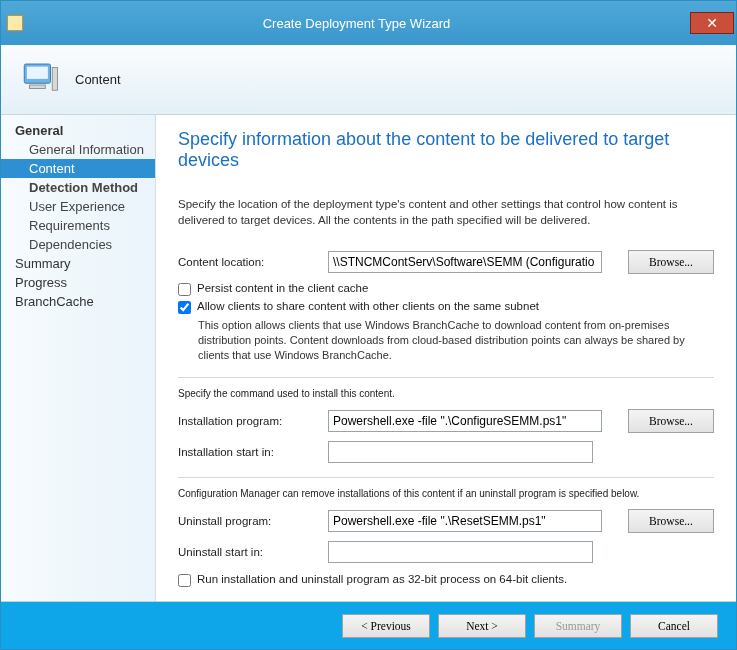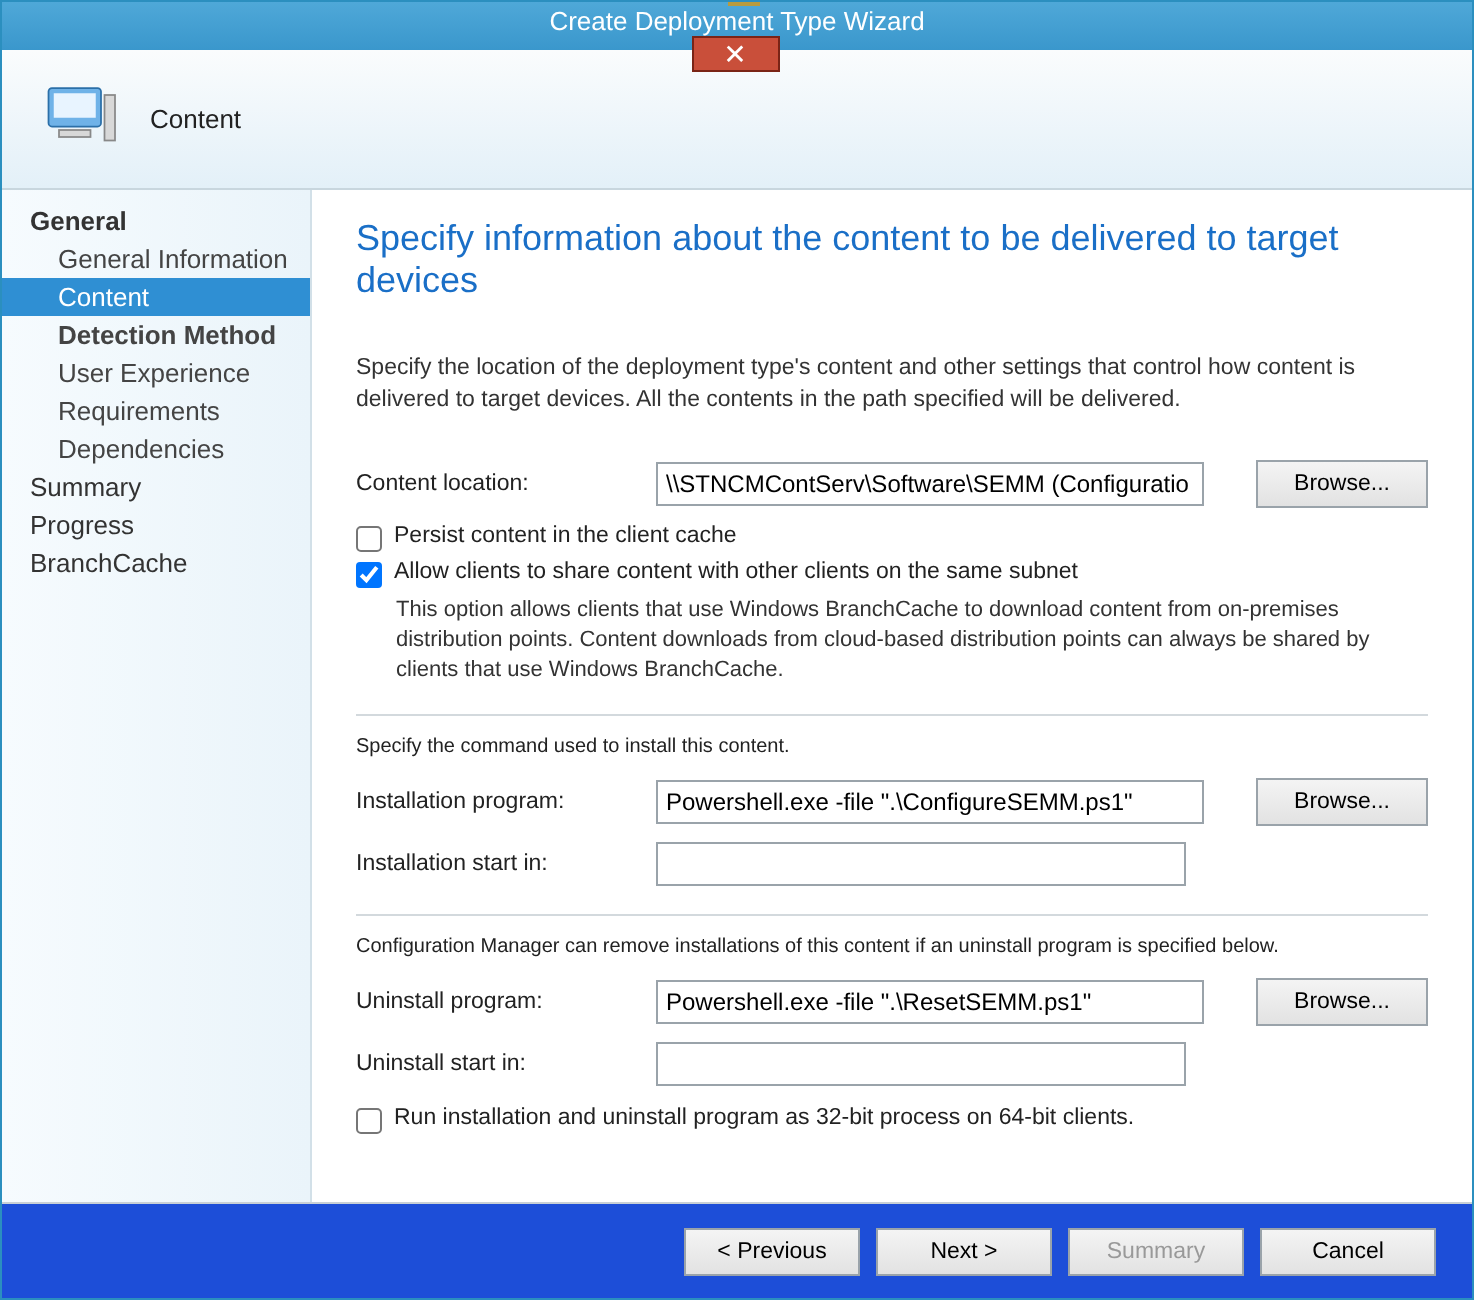--- a/index.html
+++ b/index.html
@@ -13,28 +13,27 @@
   .window {
     width: 737px;
     height: 650px;
     border: 1px solid #2b8fbf;
     background: #f0f0f0;
     position: relative;
     display: flex;
     flex-direction: column;
   }
   .titlebar {
-    height: 24px;
+    height: 44px;
     background: linear-gradient(#4fa8d8, #3a97cc);
     color: #fff;
     display: flex;
     align-items: center;
     position: relative;
     font-size: 13px;
-    flex-direction: column;
   }
   .titlebar .title {
     flex: 1;
     text-align: center;
   }
   .titlebar .ti-icon {
     width: 16px; height: 16px;
     margin-left: 6px;
     background: #ffe9a8;
     border: 1px solid #b89b3e;
@@ -126,21 +125,21 @@
   .row input[type=text].narrow {
     flex: 0 0 265px;
   }
   .btn {
     height: 24px;
     min-width: 86px;
     padding: 0 10px;
     background: linear-gradient(#f4f4f4, #e2e2e2);
     border: 1px solid #9aa3aa;
     font-size: 11.5px;
-    font-family: Liberation Sans, sans-serif;
+    font-family: Liberation Serif, serif;
     cursor: pointer;
   }
   .btn:disabled {
     color: #999;
     cursor: default;
   }
   .chk-row {
     display: flex;
     align-items: flex-start;
     margin: 4px 0;
@@ -158,21 +157,21 @@
     border-top: 1px solid #d3d9dd;
     margin: 14px 0 10px 0;
   }
   .section-lbl {
     font-size: 10px;
     margin-bottom: 10px;
   }
   .footer {
     height: 48px;
     border-top: 1px solid #c8d0d6;
-    background: #1d4ed8;
+    background: #0ea5e9;
     display: flex;
     align-items: center;
     justify-content: flex-end;
     padding: 0 18px;
     gap: 8px;
   }
   .footer .btn { min-width: 88px; }
 </style>
 </head>
 <body>

